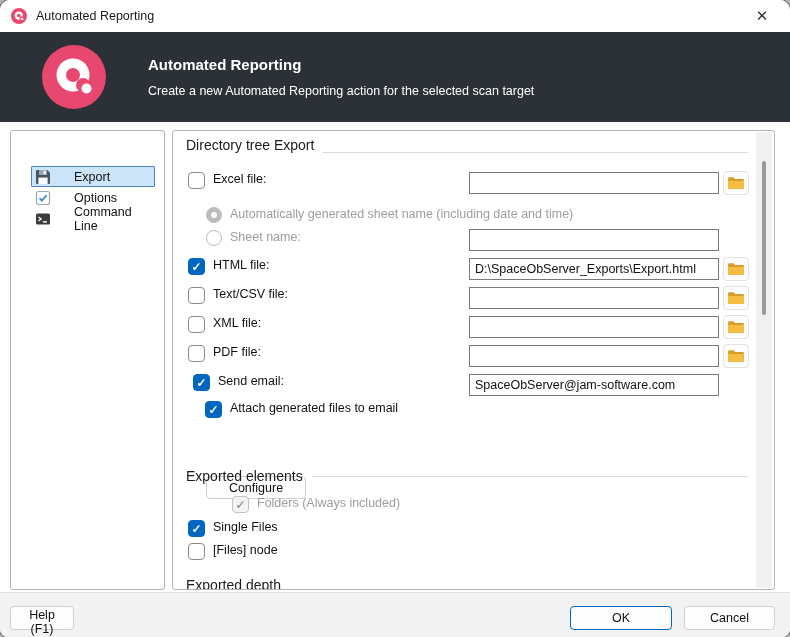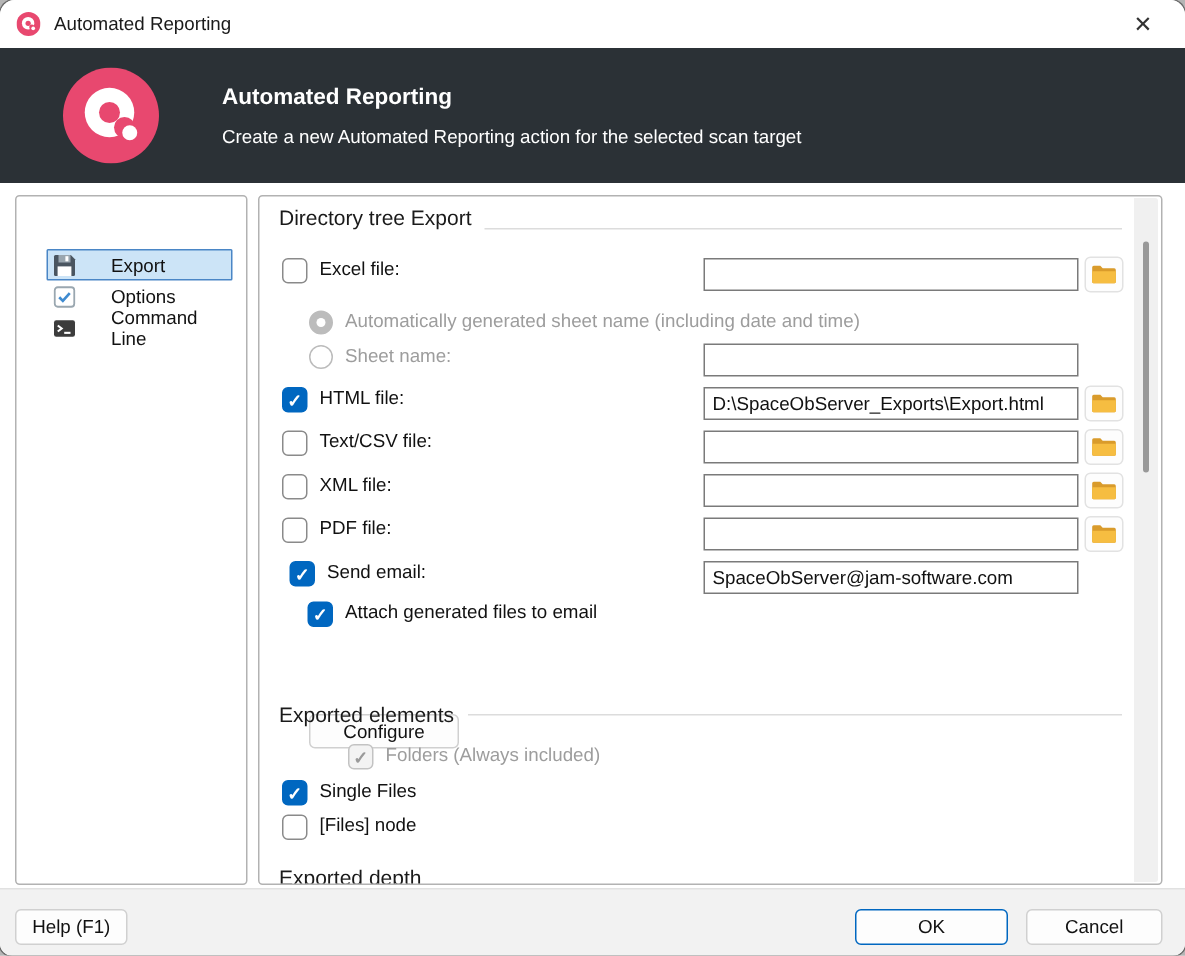--- a/index.html
+++ b/index.html
@@ -48,21 +48,21 @@
   .browse{position:absolute;left:550px;width:26px;height:24px;box-sizing:border-box;border:1px solid #e2e2e2;
           background:#fdfdfd;border-radius:4px;display:flex;align-items:center;justify-content:center;padding:0;cursor:pointer;}
   .push-btn{box-sizing:border-box;border:1px solid #d0d0d0;background:#fdfdfd;border-radius:4px;font-size:12.5px;
             color:#111;font-family:"Liberation Sans",sans-serif;cursor:pointer;}
   
   .scroll-track{position:absolute;right:2px;top:1px;bottom:1px;width:16px;background:#f0f0f0;border-radius:0 2px 2px 0;}
   .scroll-thumb{position:absolute;left:6px;top:29px;width:4px;height:154px;background:#999;border-radius:2px;}
   
   .footer{position:absolute;left:0;bottom:0;width:100%;height:45px;background:#f2f2f2;border-top:1px solid #e1e1e1;box-sizing:border-box;}
   .footer .push-btn{position:absolute;height:24px;top:13px;}
-  #help-btn{left:10px;width:75px;}
+  #help-btn{left:10px;width:64px;}
   #ok-btn{left:570px;width:102px;border:1px solid #0067c0;}
   #cancel-btn{left:684px;width:91px;}
   .clipped-title{position:absolute;left:13px;top:446px;font-size:14px;color:#1a1a1a;}
 </style>
 </head>
 <body>
 
 <div class="window">
 
   <div class="titlebar">

